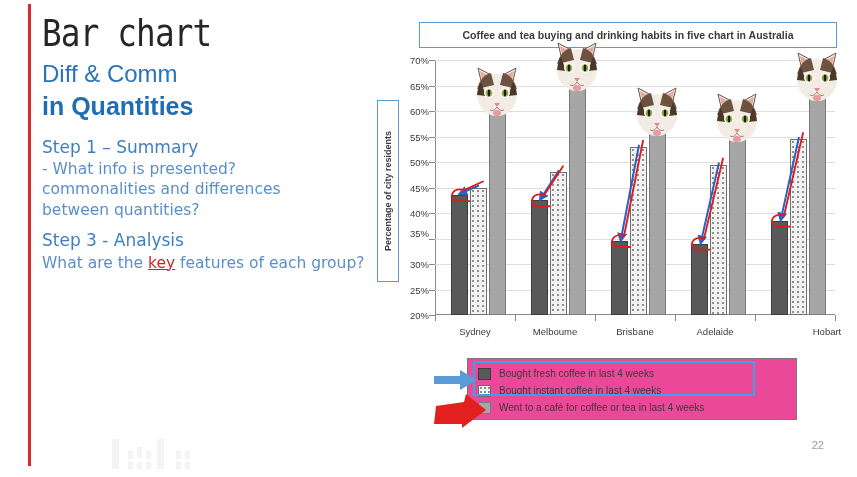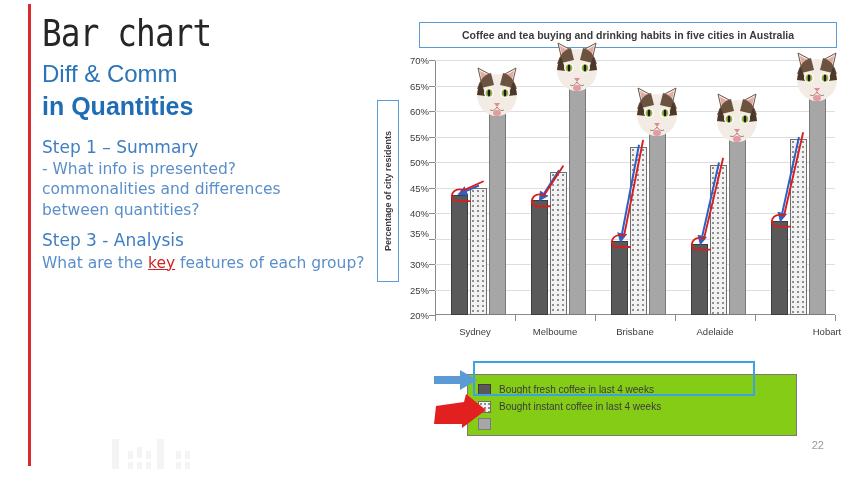--- a/index.html
+++ b/index.html
@@ -87,22 +87,22 @@
 
   
   .cat{position:absolute;width:50px;height:54px;pointer-events:none;}
   .cat svg{display:block;width:100%;height:100%;}
 
   
   .annot{position:absolute;inset:0;pointer-events:none;}
 
   
   .legend{
-    position:absolute;left:95px;top:362px;width:330px;height:62px;
-    border:1.4px solid #7a7a7a;background:#84cc16;box-sizing:border-box;
+    position:absolute;left:95px;top:346px;width:330px;height:62px;
+    border:1.4px solid #7a7a7a;background:#ec4899;box-sizing:border-box;
     padding:6px 8px 5px 10px;
   }
   .legend-row{display:flex;align-items:center;height:17px;}
   .swatch{width:13px;height:12px;box-sizing:border-box;margin-right:8px;flex:none;}
   .swatch.s0{background:#595959;border:1px solid #3d3d3d;}
   .swatch.s1{
     background:#f2f2f2;border:1px solid #6e6e6e;
     background-image:radial-gradient(circle at 2px 2px,#8f8f8f 1.2px,transparent 1.3px);
     background-size:4px 4px;
   }
@@ -136,21 +136,21 @@
         <div class="step-body wide"><span>commonalities and differences</span></div>
         <div class="step-body wide"><span>between quantities?</span></div>
         <div class="step-head">Step 3 - Analysis</div>
         <div class="step-body"><span>What are the </span><span class="hi">key</span><span> features of each group?</span></div>
       </div>
   </div>
 
   <div class="chart-panel">
 
     <div class="chart-title-box">
-      <div class="chart-title">Coffee and tea buying and drinking habits in five cities in Australia</div>
+      <div class="chart-title">Coffee and tea buying and drinking habits in five chart in Australia</div>
     </div>
 
     <div class="ylabel-box">
       <div class="ylabel">Percentage of city residents</div>
     </div>
 
     <div class="plot">
       <div class="plot-inner" id="plot-inner">
         <div class="yaxis"></div>
         <div class="xaxis"></div>
@@ -365,20 +365,21 @@
           <div class="legend-row">
             <span class="swatch s0"></span>
             <span class="legend-text">Bought fresh coffee in last 4 weeks</span>
           </div>
           <div class="legend-row">
             <span class="swatch s1"></span>
             <span class="legend-text">Bought instant coffee in last 4 weeks</span>
           </div>
           <div class="legend-row">
             <span class="swatch s2"></span>
+            <span class="legend-text">Went to a café for coffee or tea in last 4 weeks</span>
           </div>
         </div>
     </div>
     <div class="legend-highlight"></div>
 
     <svg style="position:absolute;left:62px;top:358px;width:44px;height:20px;" viewBox="0 0 44 20">
       <path d="M0 6 L26 6 L26 0 L43 10 L26 20 L26 14 L0 14 Z" fill="#5b9bd5"></path>
     </svg>
 
     <svg style="position:absolute;left:60px;top:382px;width:56px;height:34px;" viewBox="0 0 56 34">

